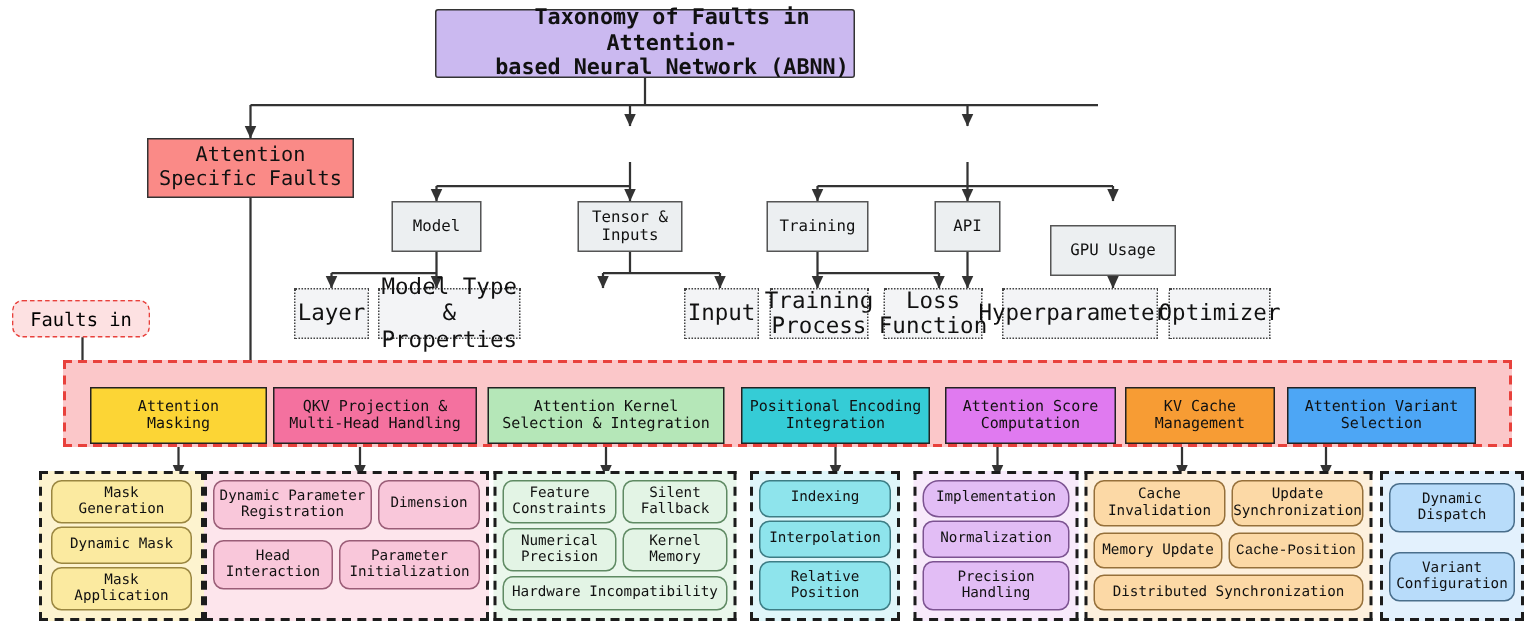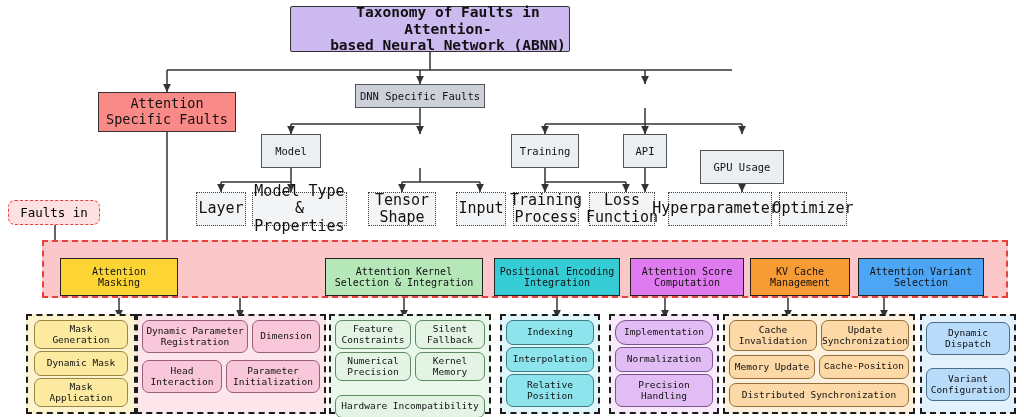--- a/index.html
+++ b/index.html
@@ -111,42 +111,43 @@
   <div class="band" style="left:42px;top:240px;width:966px;height:58px;"></div>
 
   <div class="node root" style="left:290px;top:6px;width:280px;height:46px;border-radius:2px;">Taxonomy of Faults in Attention-
 based Neural Network (ABNN)</div>
 
   <div class="node attn-root" style="left:98px;top:92px;width:138px;height:40px;">Attention
 Specific Faults</div>
 
   <div class="faults-in" style="left:8px;top:200px;width:92px;height:25px;">Faults in</div>
 
-  <div class="node t2" style="left:355px;top:84px;width:130px;height:24px;">DNN Specific Faults</div>
 
   <div class="node t3" style="left:261px;top:134px;width:60px;height:34px;">Model</div>
+  <div class="node t3" style="left:385px;top:134px;width:70px;height:34px;">Tensor &amp;
+Inputs</div>
   <div class="node t3" style="left:511px;top:134px;width:68px;height:34px;">Training</div>
   <div class="node t3" style="left:623px;top:134px;width:44px;height:34px;">API</div>
   <div class="node t3" style="left:700px;top:150px;width:84px;height:34px;">GPU Usage</div>
 
   <div class="node t4" style="left:196px;top:192px;width:50px;height:34px;">Layer</div>
   <div class="node t4" style="left:252px;top:192px;width:95px;height:34px;">Model Type &amp;
 Properties</div>
-  <div class="node t4" style="left:368px;top:192px;width:68px;height:34px;">Tensor
-Shape</div>
   <div class="node t4" style="left:456px;top:192px;width:50px;height:34px;">Input</div>
   <div class="node t4" style="left:513px;top:192px;width:66px;height:34px;">Training
 Process</div>
   <div class="node t4" style="left:589px;top:192px;width:66px;height:34px;">Loss
 Function</div>
   <div class="node t4" style="left:668px;top:192px;width:104px;height:34px;">Hyperparameters</div>
   <div class="node t4" style="left:779px;top:192px;width:68px;height:34px;">Optimizer</div>
 
   <div class="node cat" style="left:60px;top:258px;width:118px;height:38px;background:#fcd535;">Attention
 Masking</div>
+  <div class="node cat" style="left:182px;top:258px;width:136px;height:38px;background:#f4719f;">QKV Projection &amp;
+Multi-Head Handling</div>
   <div class="node cat" style="left:325px;top:258px;width:158px;height:38px;background:#b5e7b8;">Attention Kernel
 Selection &amp; Integration</div>
   <div class="node cat" style="left:494px;top:258px;width:126px;height:38px;background:#35ccd6;">Positional Encoding
 Integration</div>
   <div class="node cat" style="left:630px;top:258px;width:114px;height:38px;background:#e07af0;">Attention Score
 Computation</div>
   <div class="node cat" style="left:750px;top:258px;width:100px;height:38px;background:#f79c34;">KV Cache
 Management</div>
   <div class="node cat" style="left:858px;top:258px;width:126px;height:38px;background:#4da6f5;">Attention Variant
 Selection</div>
@@ -169,21 +170,21 @@
 
   <div class="group" style="left:329px;top:314px;width:162px;height:100px;background:#eaf7ec;"></div>
   <div class="leaf" style="left:335px;top:320px;width:76px;height:29px;background:#e3f4e5;border-color:#5f8a63;">Feature
 Constraints</div>
   <div class="leaf" style="left:415px;top:320px;width:70px;height:29px;background:#e3f4e5;border-color:#5f8a63;">Silent
 Fallback</div>
   <div class="leaf" style="left:335px;top:352px;width:76px;height:29px;background:#e3f4e5;border-color:#5f8a63;">Numerical
 Precision</div>
   <div class="leaf" style="left:415px;top:352px;width:70px;height:29px;background:#e3f4e5;border-color:#5f8a63;">Kernel
 Memory</div>
-  <div class="leaf" style="left:335px;top:395px;width:150px;height:23px;background:#e3f4e5;border-color:#5f8a63;">Hardware Incompatibility</div>
+  <div class="leaf" style="left:335px;top:384px;width:150px;height:23px;background:#e3f4e5;border-color:#5f8a63;">Hardware Incompatibility</div>
 
   <div class="group" style="left:500px;top:314px;width:100px;height:100px;background:#dff6fa;"></div>
   <div class="leaf" style="left:506px;top:320px;width:88px;height:25px;background:#8ee4ec;border-color:#3d7d85;">Indexing</div>
   <div class="leaf" style="left:506px;top:347px;width:88px;height:25px;background:#8ee4ec;border-color:#3d7d85;">Interpolation</div>
   <div class="leaf" style="left:506px;top:374px;width:88px;height:33px;background:#8ee4ec;border-color:#3d7d85;">Relative
 Position</div>
 
   <div class="group" style="left:609px;top:314px;width:110px;height:100px;background:#f8eafb;"></div>
   <div class="leaf" style="left:615px;top:320px;width:98px;height:25px;background:#e2bdf5;border-color:#7c5391;border-radius:11px;">Implementation</div>
   <div class="leaf" style="left:615px;top:347px;width:98px;height:25px;background:#e2bdf5;border-color:#7c5391;">Normalization</div>

